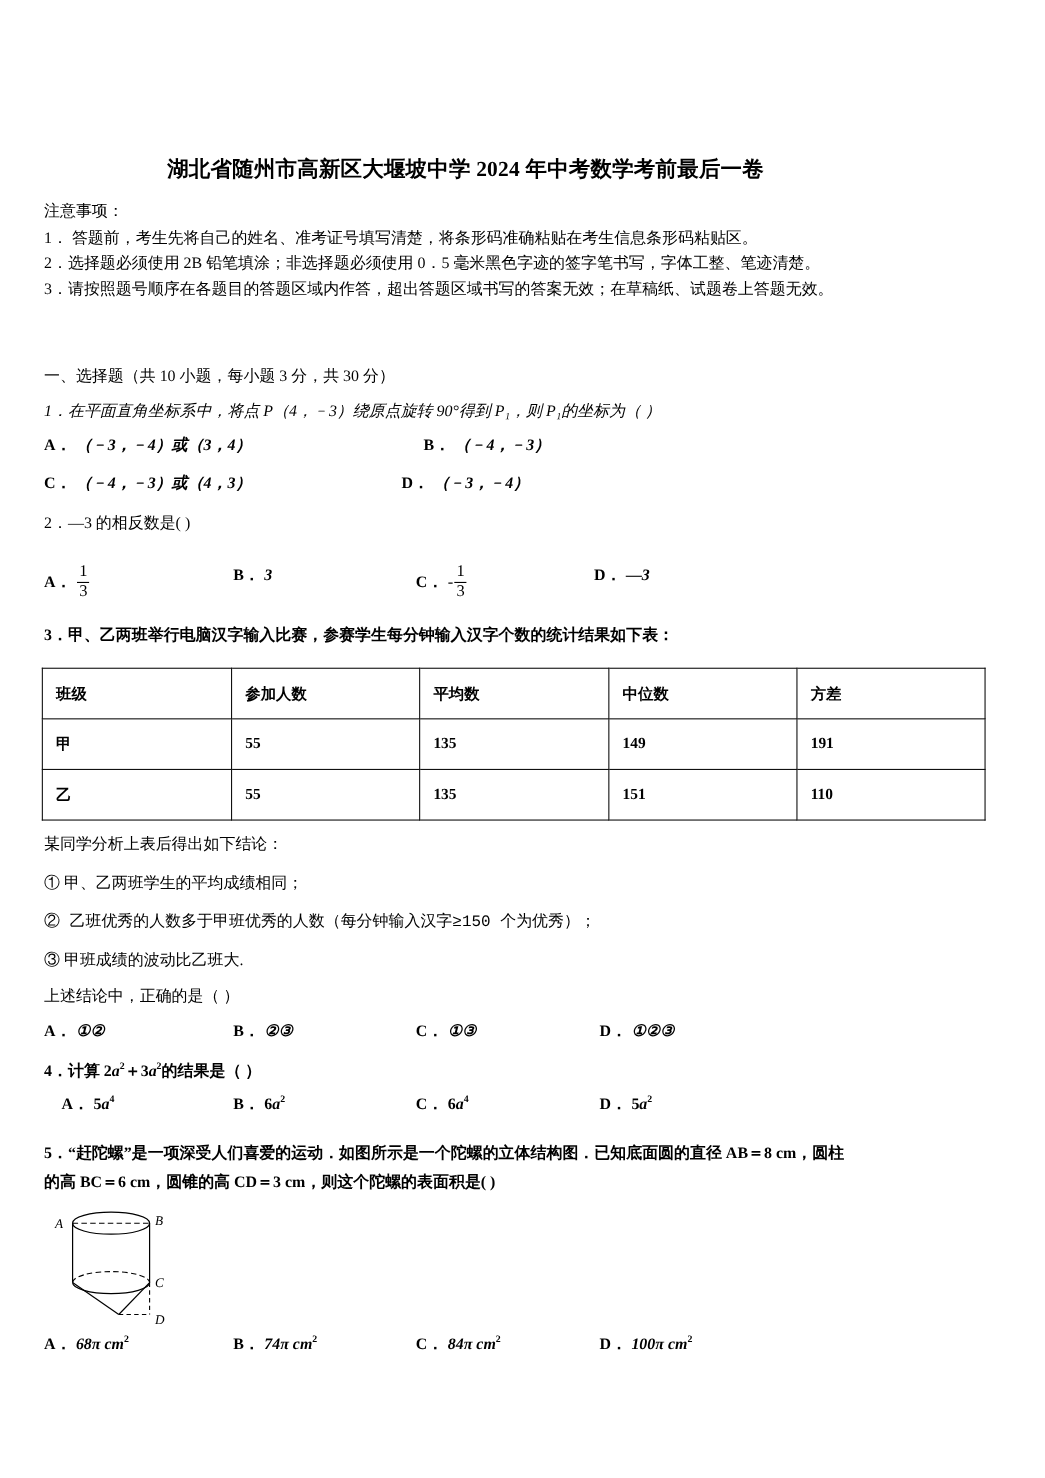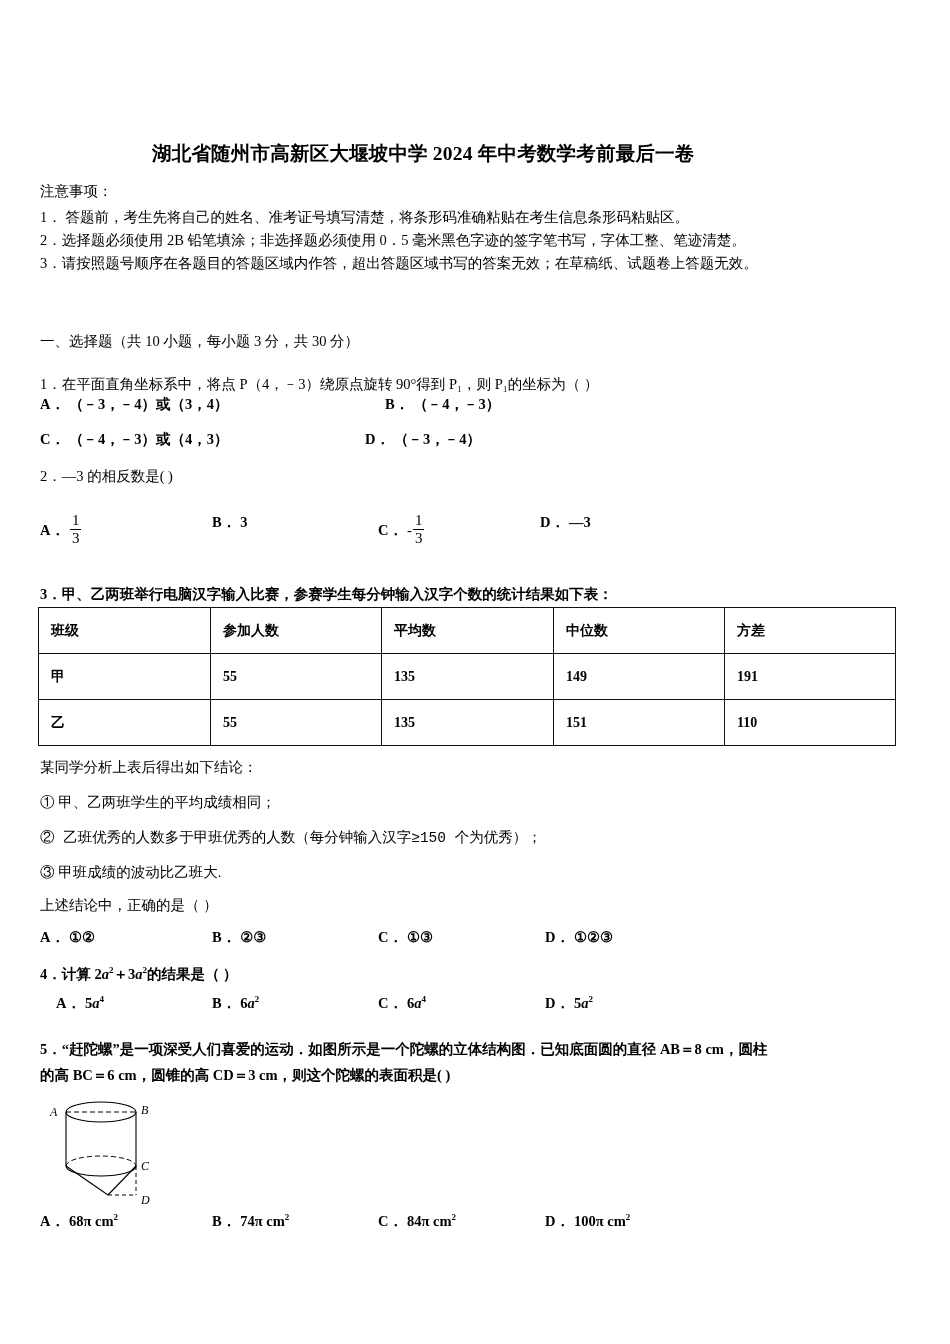--- a/index.html
+++ b/index.html
@@ -65,21 +65,21 @@
     white-space: nowrap;
   }
 
   .opt {
     position: absolute;
     font-size: 14.5px;
     white-space: nowrap;
     font-weight: bold;
   }
   .opt .lbl { font-weight: bold; margin-right: 4px; }
-  .opt .val { font-weight: bold; }
+  .opt .val { font-weight: bold; font-style: italic; }
 
   .bold { font-weight: bold; }
   .mi { font-style: italic; font-family: "Liberation Serif", serif; }
   sup { font-size: 0.62em; vertical-align: super; line-height: 0; }
 
   
   .frac {
     display: inline-block;
     vertical-align: -0.55em;
     text-align: center;
@@ -155,21 +155,21 @@
 
   <div class="notes">
     <div class="notes-head">注意事项：</div>
     <div class="note-line">1． 答题前，考生先将自己的姓名、准考证号填写清楚，将条形码准确粘贴在考生信息条形码粘贴区。</div>
     <div class="note-line">2．选择题必须使用 2B 铅笔填涂；非选择题必须使用 0．5 毫米黑色字迹的签字笔书写，字体工整、笔迹清楚。</div>
     <div class="note-line">3．请按照题号顺序在各题目的答题区域内作答，超出答题区域书写的答案无效；在草稿纸、试题卷上答题无效。</div>
   </div>
 
   <div class="section-head">一、选择题（共 10 小题，每小题 3 分，共 30 分）</div>
 
-  <div class="q-stem" style="left:40px; top:340px;">1．在平面直角坐标系中，将点 P（4，﹣3）绕原点旋转 90°得到 P₁，则 P₁的坐标为（      ）</div>
+  <div class="q-stem" style="left:40px; top:330px;font-style:italic;">1．在平面直角坐标系中，将点 P（4，﹣3）绕原点旋转 90°得到 P₁，则 P₁的坐标为（      ）</div>
 
   <div class="opt" style="left:40px; top:363px;">
     <span class="lbl">A．</span><span class="val">（﹣3，﹣4）或（3，4）</span>
   </div>
   <div class="opt" style="left:385px; top:363px;">
     <span class="lbl">B．</span><span class="val">（﹣4，﹣3）</span>
   </div>
   <div class="opt" style="left:40px; top:398px;">
     <span class="lbl">C．</span><span class="val">（﹣4，﹣3）或（4，3）</span>
   </div>
@@ -185,21 +185,21 @@
   <div class="opt" style="left:212px; top:481px;">
     <span class="lbl">B．</span><span class="val">3</span>
   </div>
   <div class="opt" style="left:378px; top:481px;">
     <span class="lbl">C．</span><span style="font-weight:normal; font-size:15px;">-</span><span class="frac"><span class="num">1</span><span class="bar"></span><span class="den">3</span></span>
   </div>
   <div class="opt" style="left:540px; top:481px;">
     <span class="lbl">D．</span><span class="val">—3</span>
   </div>
 
-  <div class="q-stem bold" style="left:40px; top:550px; font-weight:bold;">3．甲、乙两班举行电脑汉字输入比赛，参赛学生每分钟输入汉字个数的统计结果如下表：</div>
+  <div class="q-stem bold" style="left:40px; top:534px; font-weight:bold;">3．甲、乙两班举行电脑汉字输入比赛，参赛学生每分钟输入汉字个数的统计结果如下表：</div>
 
   <table class="stat-table">
     <thead>
       <tr>
         <th class="col-1">班级</th>
         <th class="col-2">参加人数</th>
         <th class="col-3">平均数</th>
         <th class="col-4">中位数</th>
         <th class="col-5">方差</th>
       </tr>

